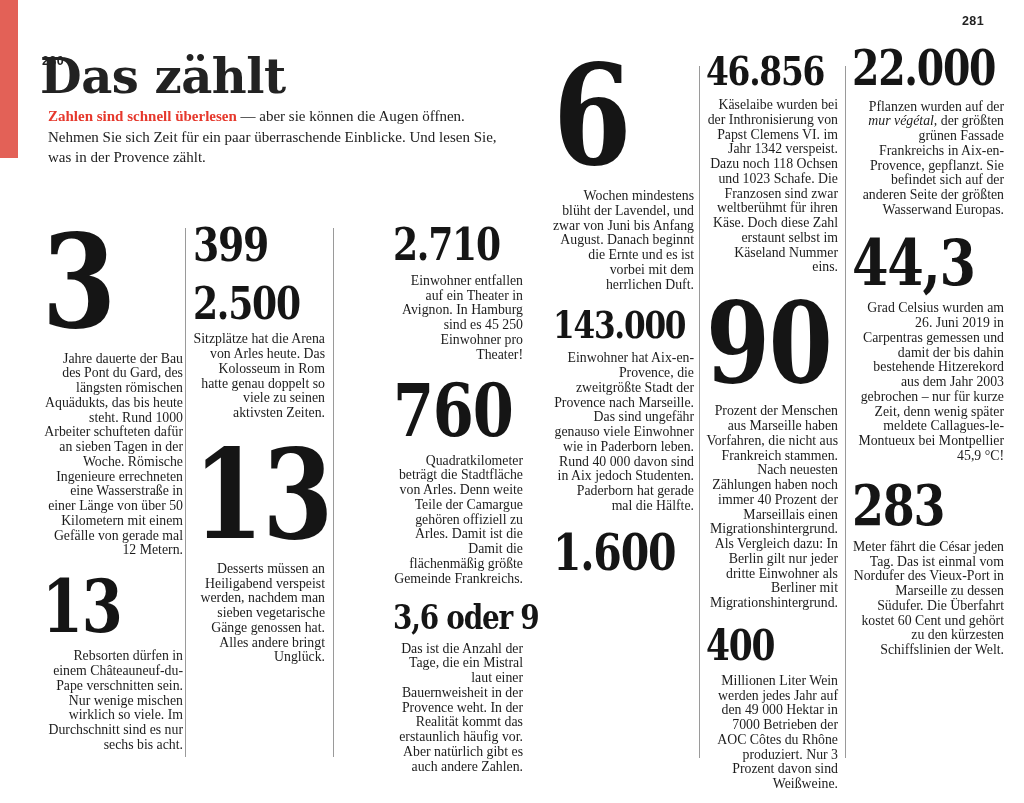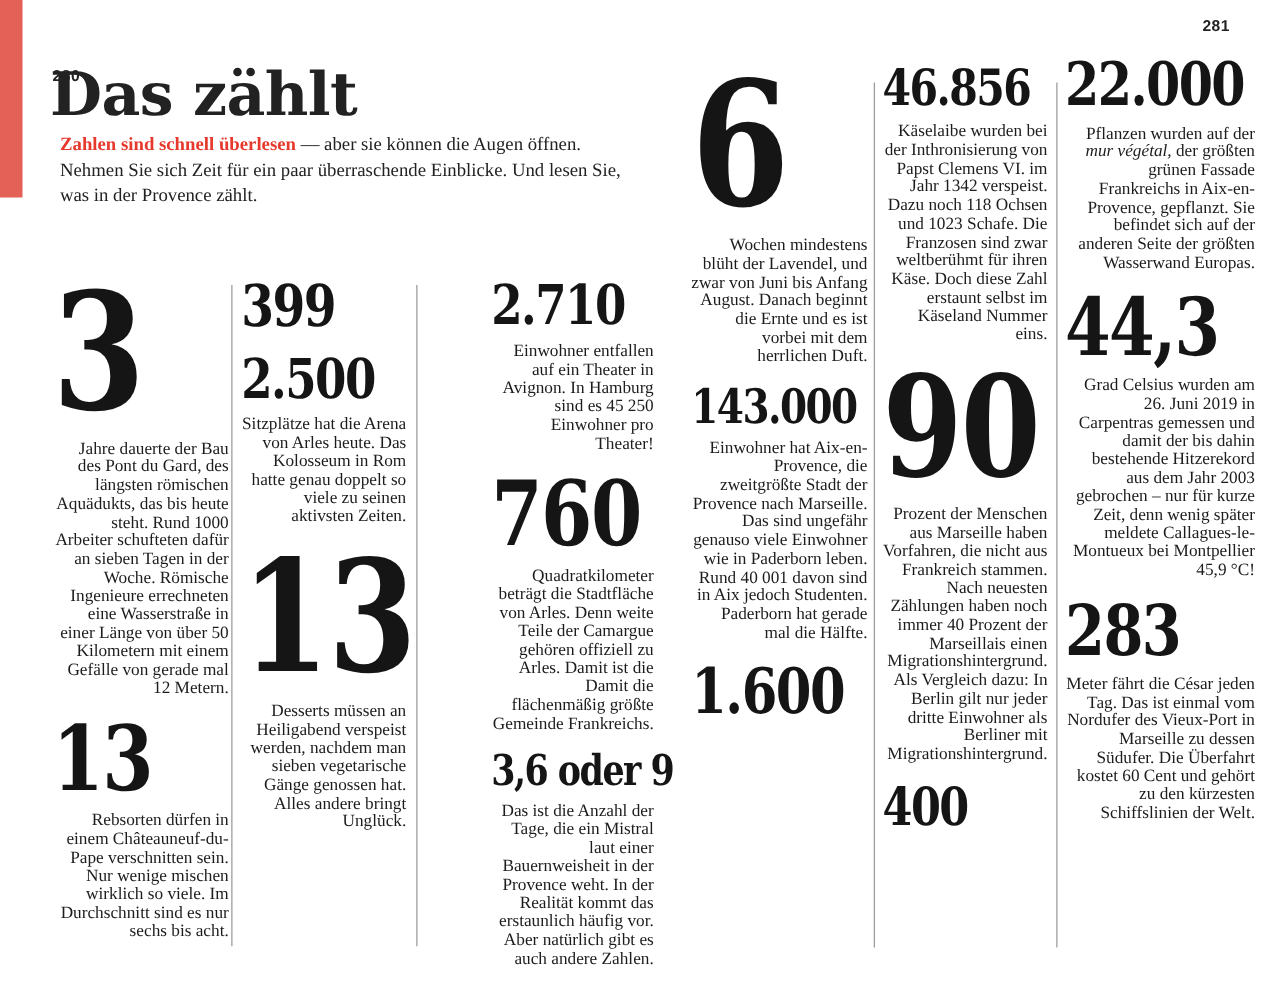--- a/index.html
+++ b/index.html
@@ -127,37 +127,38 @@
         <p class="body"><span>Das ist die Anzahl der Tage, die ein Mistral laut einer Bauernweisheit in der Provence weht. In der Realität kommt das erstaunlich häufig vor. Aber natürlich gibt es auch andere Zahlen.</span></p>
       </div>
     </section>
   <section class="col c3">
       <div class="item">
         <div class="num" style="font-size: 138px;">6</div>
         <p class="body"><span>Wochen mindestens blüht der Lavendel, und zwar von Juni bis Anfang August. Danach beginnt die Ernte und es ist vorbei mit dem herrlichen Duft.</span></p>
       </div>
       <div class="item">
         <div class="num" style="font-size: 38px;">143.000</div>
-        <p class="body"><span>Einwohner hat Aix-en-Provence, die zweitgrößte Stadt der Provence nach Marseille. Das sind ungefähr genauso viele Einwohner wie in Paderborn leben. Rund 40 001 davon sind in Aix jedoch Studenten. Paderborn hat gerade mal die Hälfte.</span></p>
+        <p class="body"><span>Einwohner hat Aix-en-Provence, die zweitgrößte Stadt der Provence nach Marseille. Das sind ungefähr genauso viele Einwohner wie in Paderborn leben. Rund 40 000 davon sind in Aix jedoch Studenten. Paderborn hat gerade mal die Hälfte.</span></p>
       </div>
       <div class="item">
         <div class="num" style="font-size: 50px;">1.600</div>
       </div>
     </section>
   <section class="col c4">
       <div class="item">
         <div class="num" style="font-size: 40px;">46.856</div>
         <p class="body"><span>Käselaibe wurden bei der Inthronisierung von Papst Clemens VI. im Jahr 1342 verspeist. Dazu noch 118 Ochsen und 1023 Schafe. Die Franzosen sind zwar weltberühmt für ihren Käse. Doch diese Zahl erstaunt selbst im Käseland Nummer eins.</span></p>
       </div>
       <div class="item">
         <div class="num" style="font-size: 112px;">90</div>
         <p class="body"><span>Prozent der Menschen aus Marseille haben Vorfahren, die nicht aus Frankreich stammen. Nach neuesten Zählungen haben noch immer 40 Prozent der Marseillais einen Migrationshintergrund. Als Vergleich dazu: In Berlin gilt nur jeder dritte Einwohner als Berliner mit Migrationshintergrund.</span></p>
       </div>
       <div class="item">
         <div class="num" style="font-size: 42px;">400</div>
+        <p class="body"><span>Millionen Liter Wein werden jedes Jahr auf den 49 000 Hektar in 7000 Betrieben der AOC Côtes du Rhône produziert. Nur 3 Prozent davon sind Weißweine.</span></p>
       </div>
     </section>
   <section class="col c5">
       <div class="item">
         <div class="num" style="font-size: 48px;">22.000</div>
         <p class="body"><span>Pflanzen wurden auf der </span><span class="it">mur végétal,</span><span> der größten grünen Fassade Frankreichs in Aix-en-Provence, gepflanzt. Sie befindet sich auf der anderen Seite der größten Wasserwand Europas.</span></p>
       </div>
       <div class="item">
         <div class="num" style="font-size: 64px;">44,3</div>
         <p class="body"><span>Grad Celsius wurden am 26. Juni 2019 in Carpentras gemessen und damit der bis dahin bestehende Hitzerekord aus dem Jahr 2003 gebrochen – nur für kurze Zeit, denn wenig später meldete Callagues-le-Montueux bei Montpellier 45,9 °C!</span></p>

